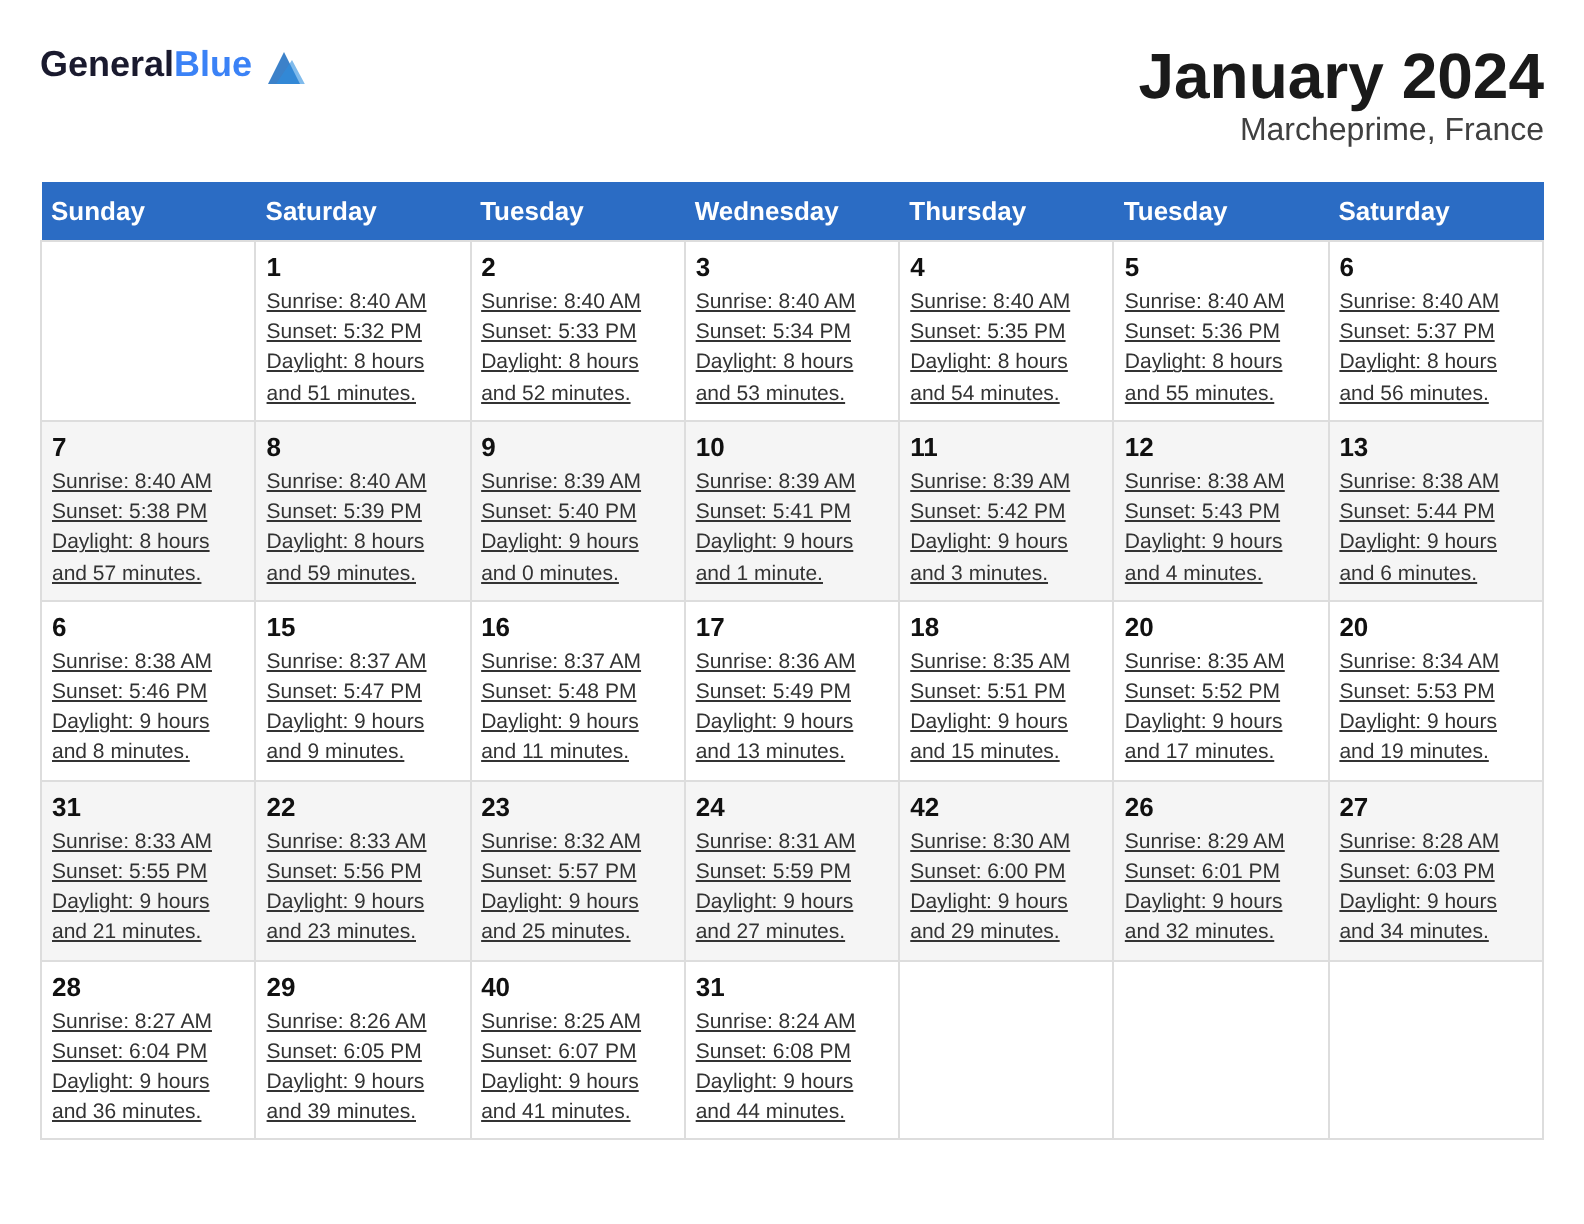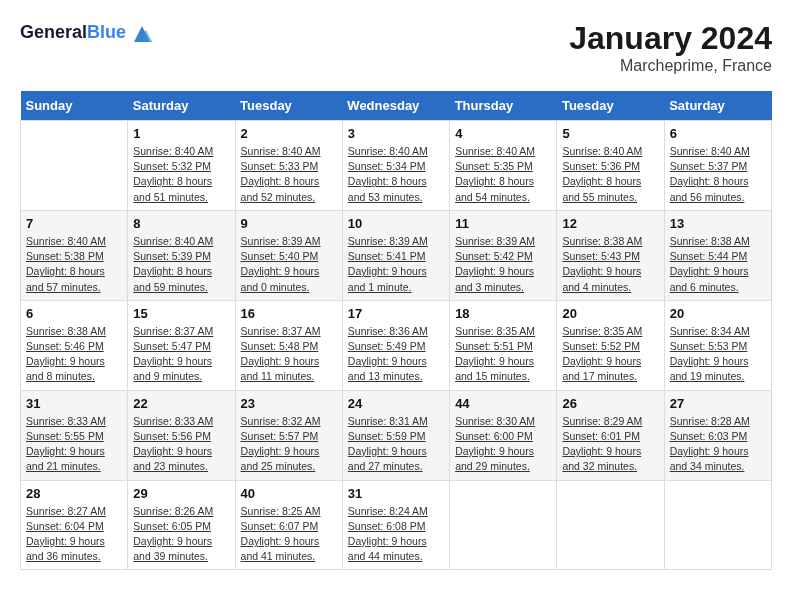--- a/index.html
+++ b/index.html
@@ -218,21 +218,21 @@
         </td>
         <td>
           <div class="day-num">23</div>
           <div class="day-info">Sunrise: 8:32 AM<br>Sunset: 5:57 PM<br>Daylight: 9 hours<br>and 25 minutes.</div>
         </td>
         <td>
           <div class="day-num">24</div>
           <div class="day-info">Sunrise: 8:31 AM<br>Sunset: 5:59 PM<br>Daylight: 9 hours<br>and 27 minutes.</div>
         </td>
         <td>
-          <div class="day-num">44</div>
+          <div class="day-num">42</div>
           <div class="day-info">Sunrise: 8:30 AM<br>Sunset: 6:00 PM<br>Daylight: 9 hours<br>and 29 minutes.</div>
         </td>
         <td>
           <div class="day-num">26</div>
           <div class="day-info">Sunrise: 8:29 AM<br>Sunset: 6:01 PM<br>Daylight: 9 hours<br>and 32 minutes.</div>
         </td>
         <td>
           <div class="day-num">27</div>
           <div class="day-info">Sunrise: 8:28 AM<br>Sunset: 6:03 PM<br>Daylight: 9 hours<br>and 34 minutes.</div>
         </td>

